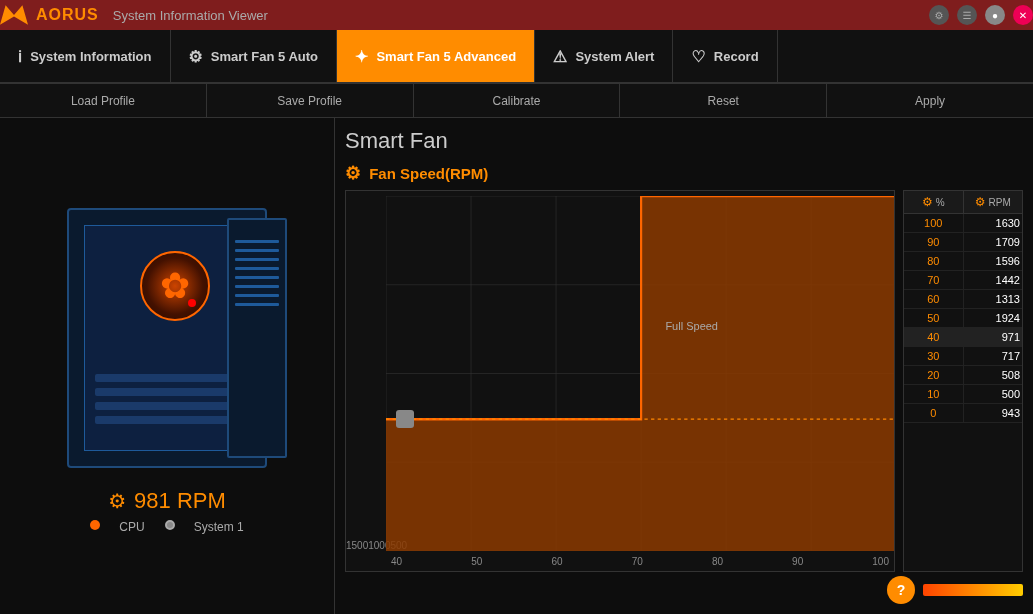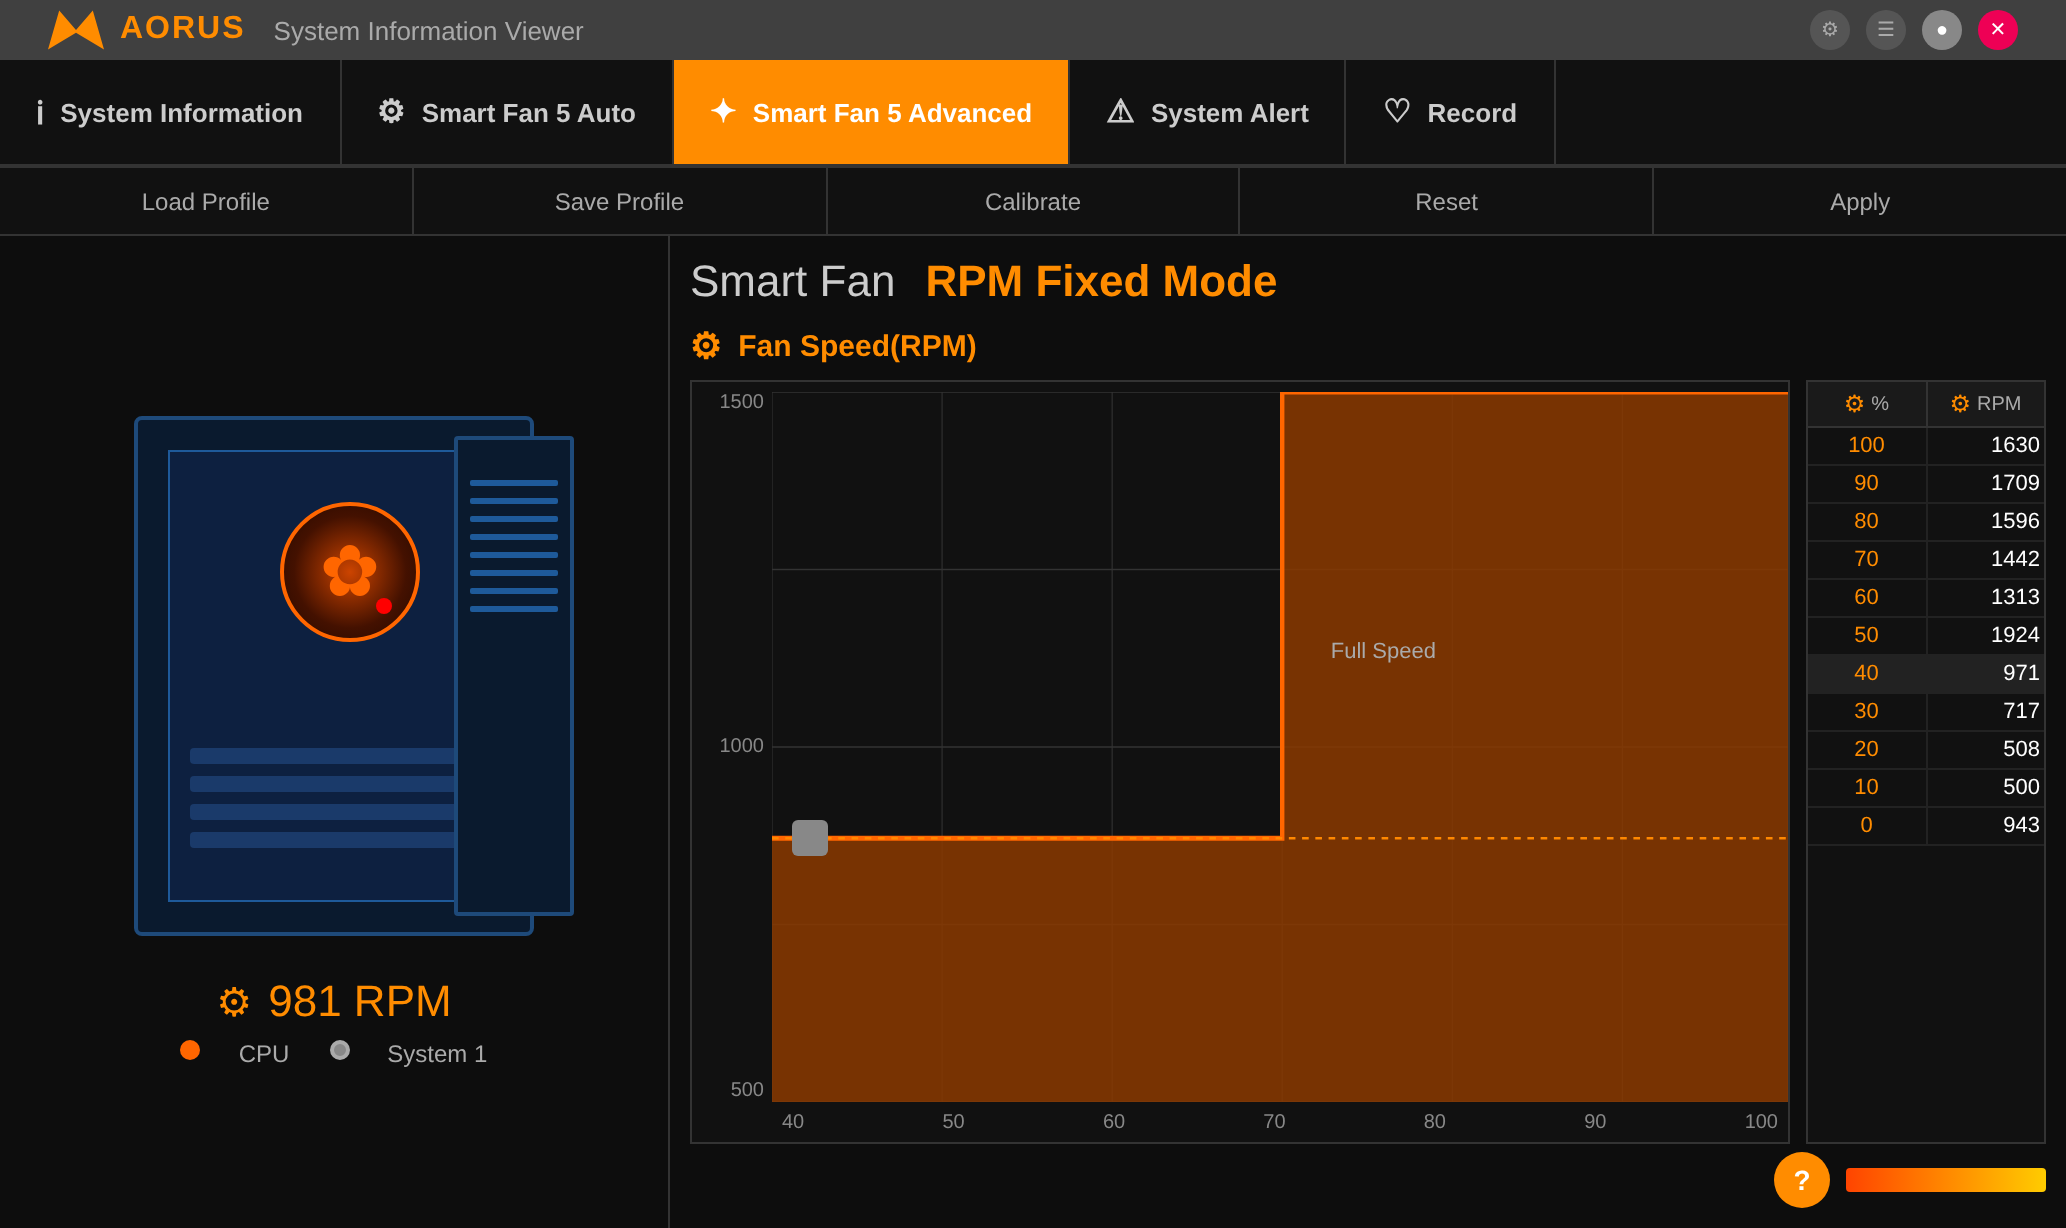--- a/index.html
+++ b/index.html
@@ -7,26 +7,26 @@
       width: 1033px;
       height: 614px;
       background: #0a0a0a;
       font-family: Arial, sans-serif;
       overflow: hidden;
       color: #fff;
     }
 
     
     .title-bar {
-      background: #404040;
+      background: #7f1d1d;
       height: 30px;
       display: flex;
       align-items: center;
       justify-content: space-between;
-      padding: 0 24px;
+      padding: 0 0;
     }
     .title-bar-logo {
       display: flex;
       align-items: center;
       gap: 8px;
     }
     .aorus-logo {
       color: #ff8c00;
       font-weight: bold;
       font-size: 16px;
@@ -297,21 +297,21 @@
       border: 1px solid #333;
     }
 
     .chart-y-labels {
       position: absolute;
       left: 0;
       top: 0;
       bottom: 20px;
       width: 40px;
       display: flex;
-      flex-direction: column;
+      flex-direction: row;
       justify-content: space-between;
       align-items: flex-end;
       padding: 5px 4px 0 0;
       font-size: 10px;
       color: #888;
     }
     .chart-x-labels {
       position: absolute;
       bottom: 0;
       left: 40px;
@@ -518,21 +518,20 @@
       <div class="fan-label">
         <div class="fan-dot-sys"></div>
         <span>System 1</span>
       </div>
     </div>
   </div>
 
   <div class="right-panel">
     <div class="mode-header">
       <span class="mode-label">Smart Fan</span>
-      <span class="mode-value">RPM Fixed Mode</span>
     </div>
     <div class="fan-speed-title">
       <span class="fan-speed-icon">⚙</span>
       <span>Fan Speed(RPM)</span>
     </div>
 
     <div class="chart-and-table">
 
       <div class="chart-container">
 

